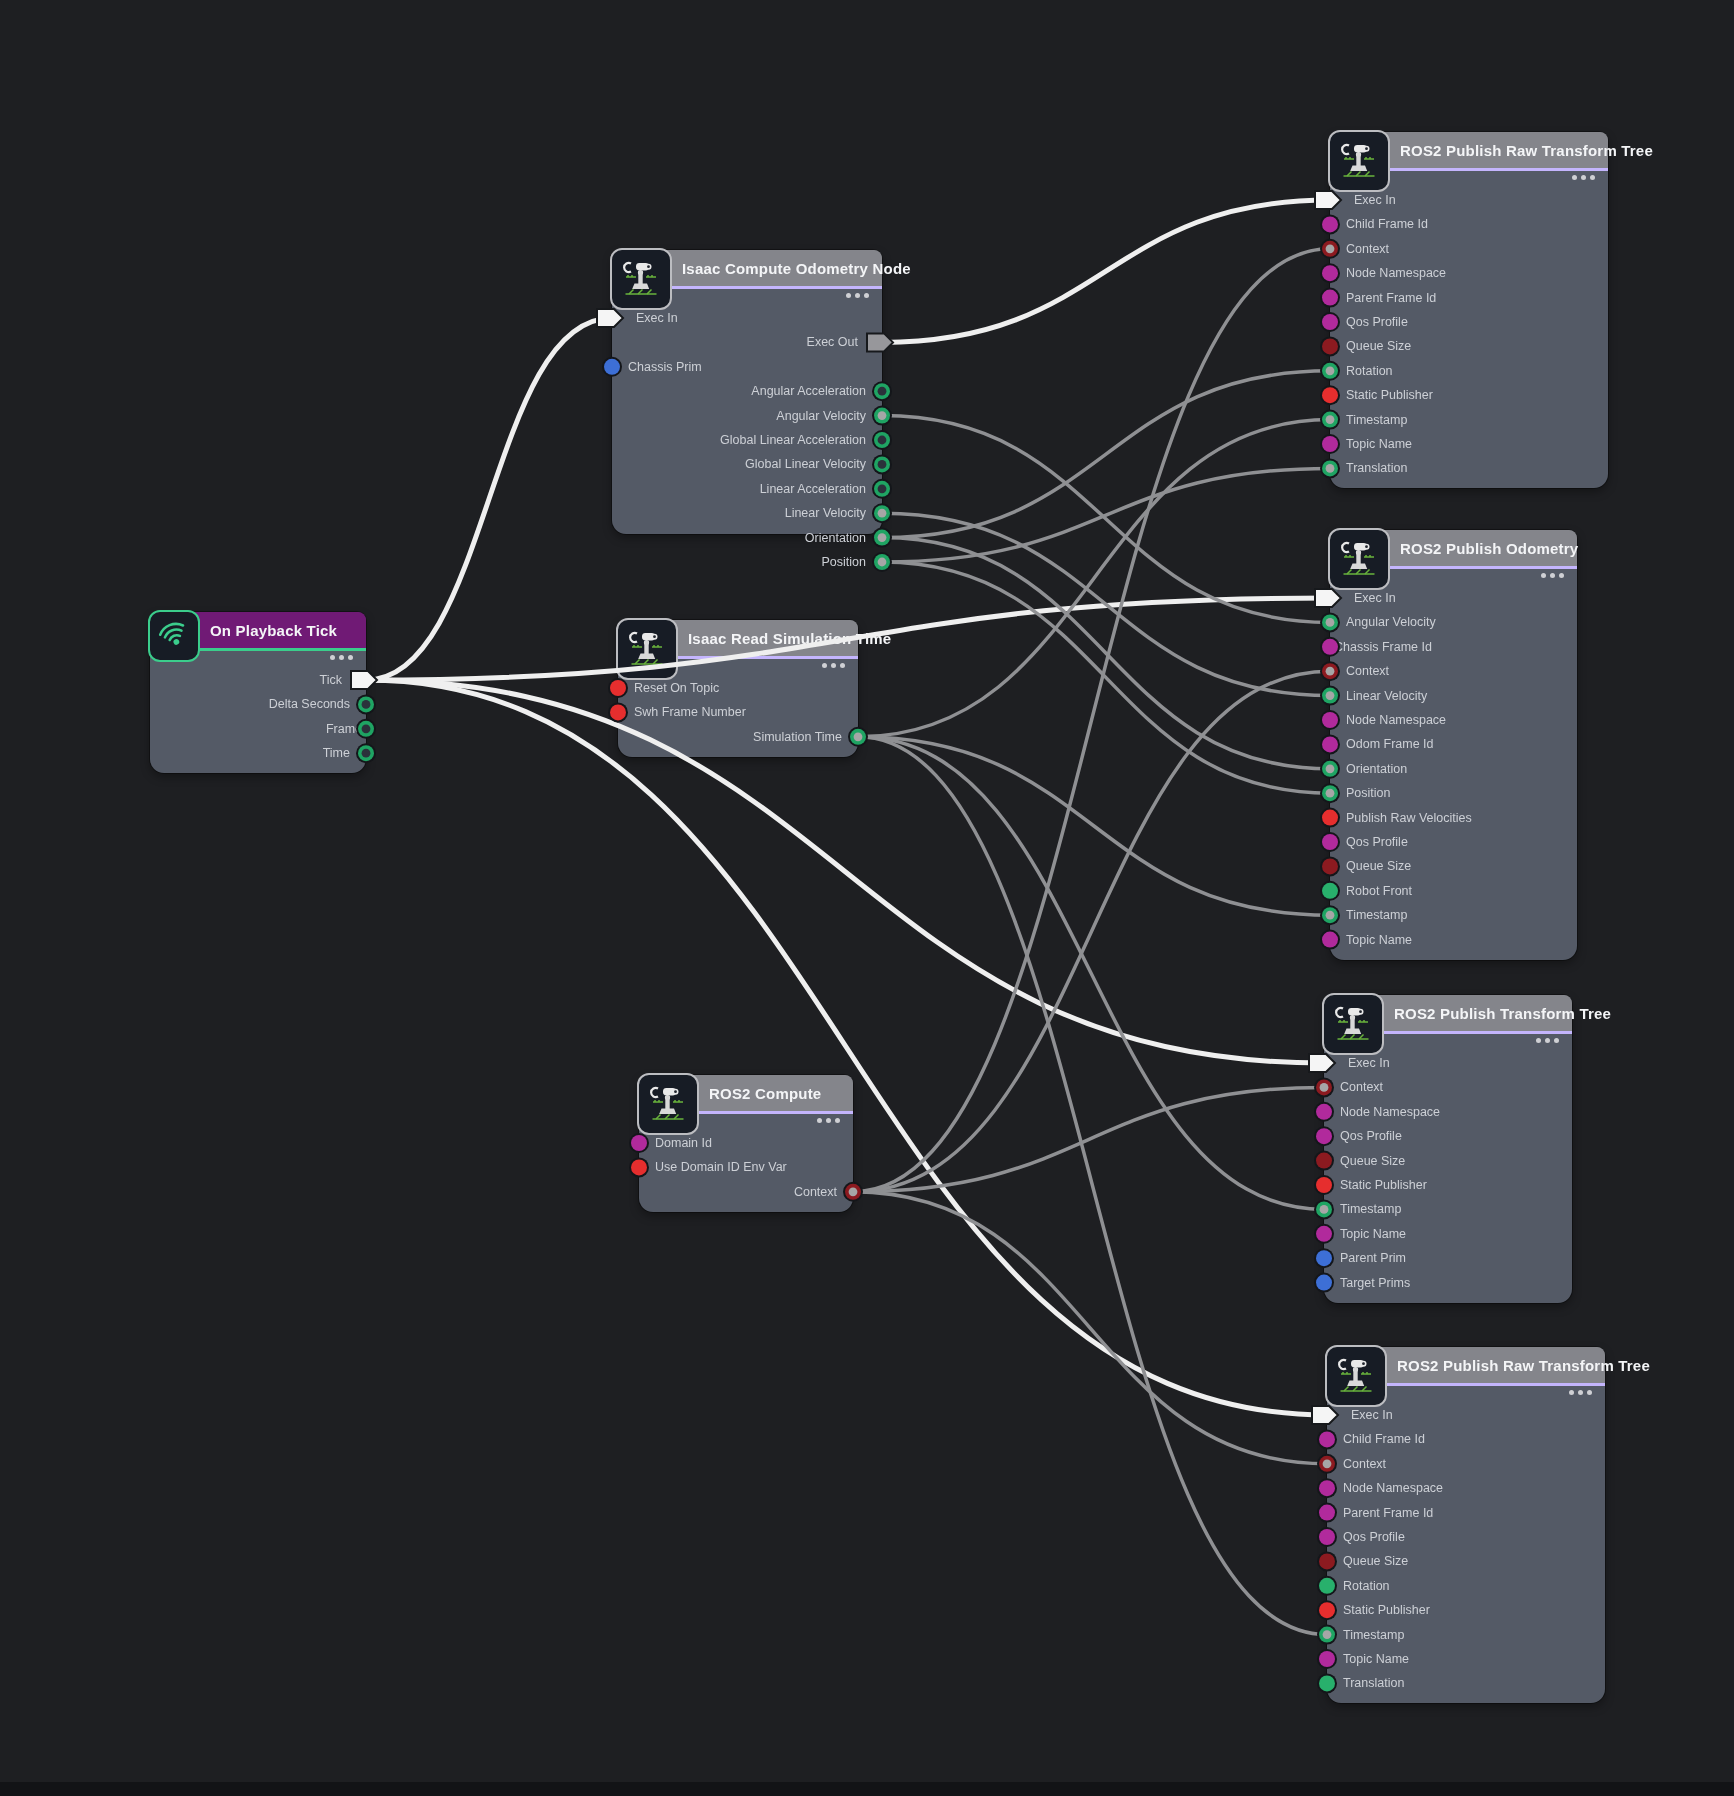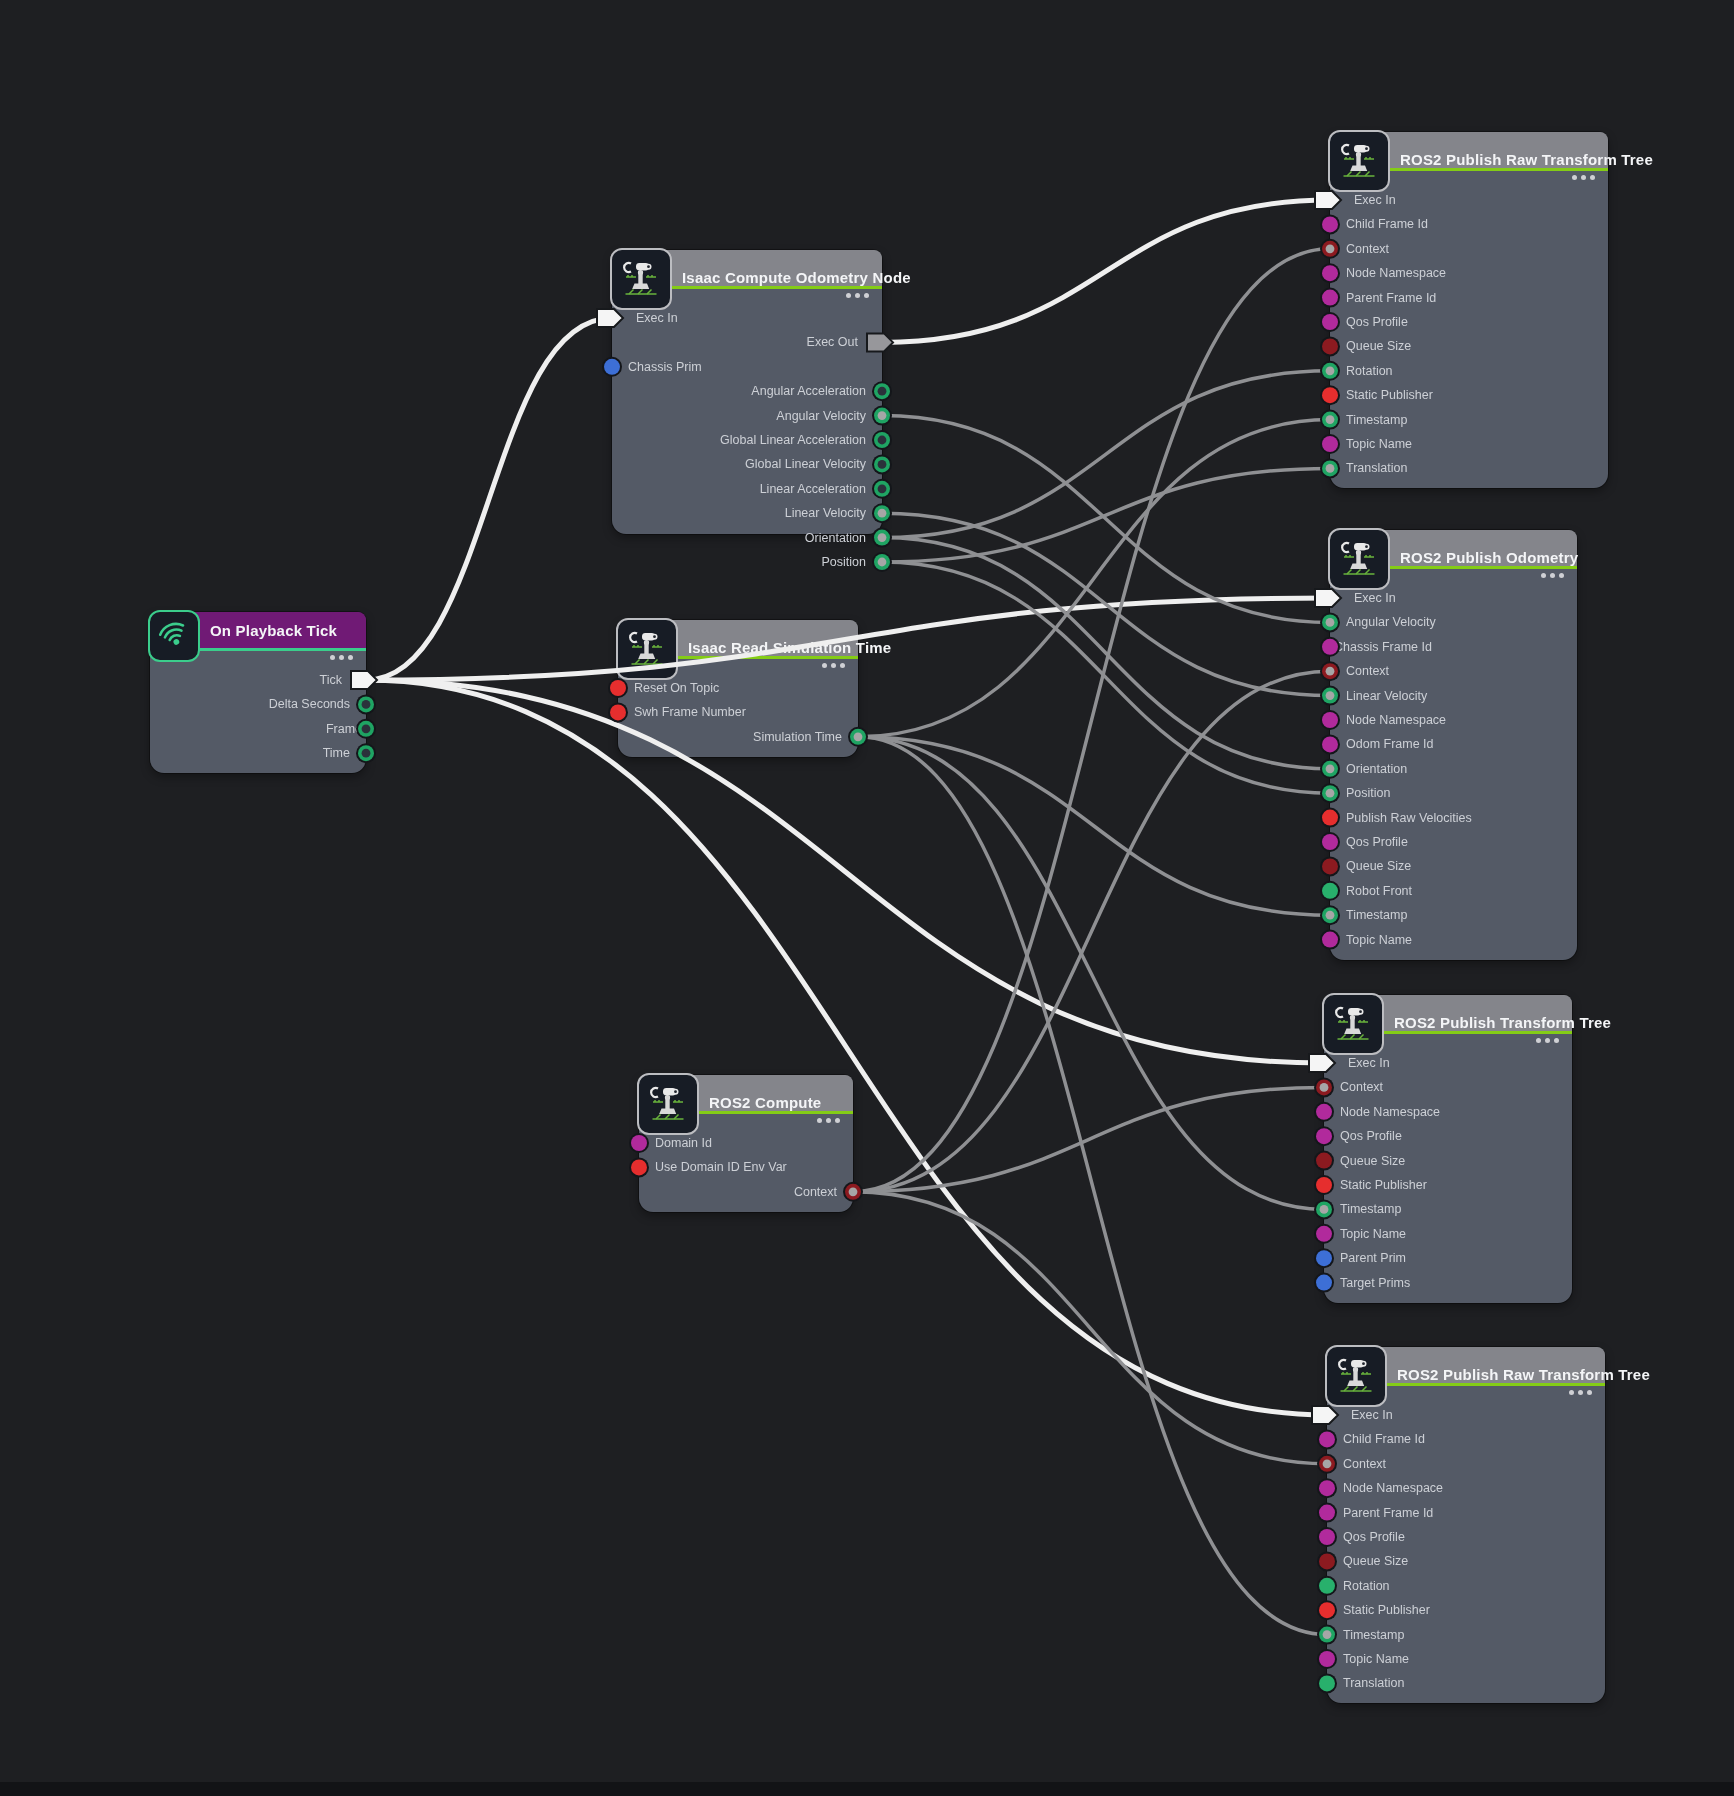--- a/index.html
+++ b/index.html
@@ -11,21 +11,21 @@
   .bottom-edge{position:absolute;left:0;bottom:0;width:100%;height:14px;background:#121316;}
   .node{
     position:absolute;background:#545a66;border-radius:9px 9px 14px 14px;
     box-shadow:0 0 0 1px rgba(0,0,0,.35), 0 4px 10px rgba(0,0,0,.35);
     z-index:1;
   }
   .node-header{
     position:absolute;left:0;top:0;right:0;height:36px;border-radius:8px 8px 0 0;
     display:flex;align-items:center;
   }
-  .node-header.gray{background:#84858b;border-bottom:3px solid #84cc16;align-items:flex-end;}
+  .node-header.gray{background:#84858b;border-bottom:3px solid #c4b5fd;}
   .node-header.green{background:#701a75;border-bottom:3px solid #3bcd8c;}
   .node-title{
     color:#f4f5f7;font-size:15px;font-weight:700;letter-spacing:.2px;white-space:nowrap;
   }
   .icon-box{
     position:absolute;left:-2px;top:-2px;background:#171c25;border-radius:12px;
     display:flex;align-items:center;justify-content:center;z-index:2;
   }
   .icon-box.gray{border:2.5px solid #bcbdc1;}
   .icon-box.green{border:2.5px solid #3bcd8c;}

